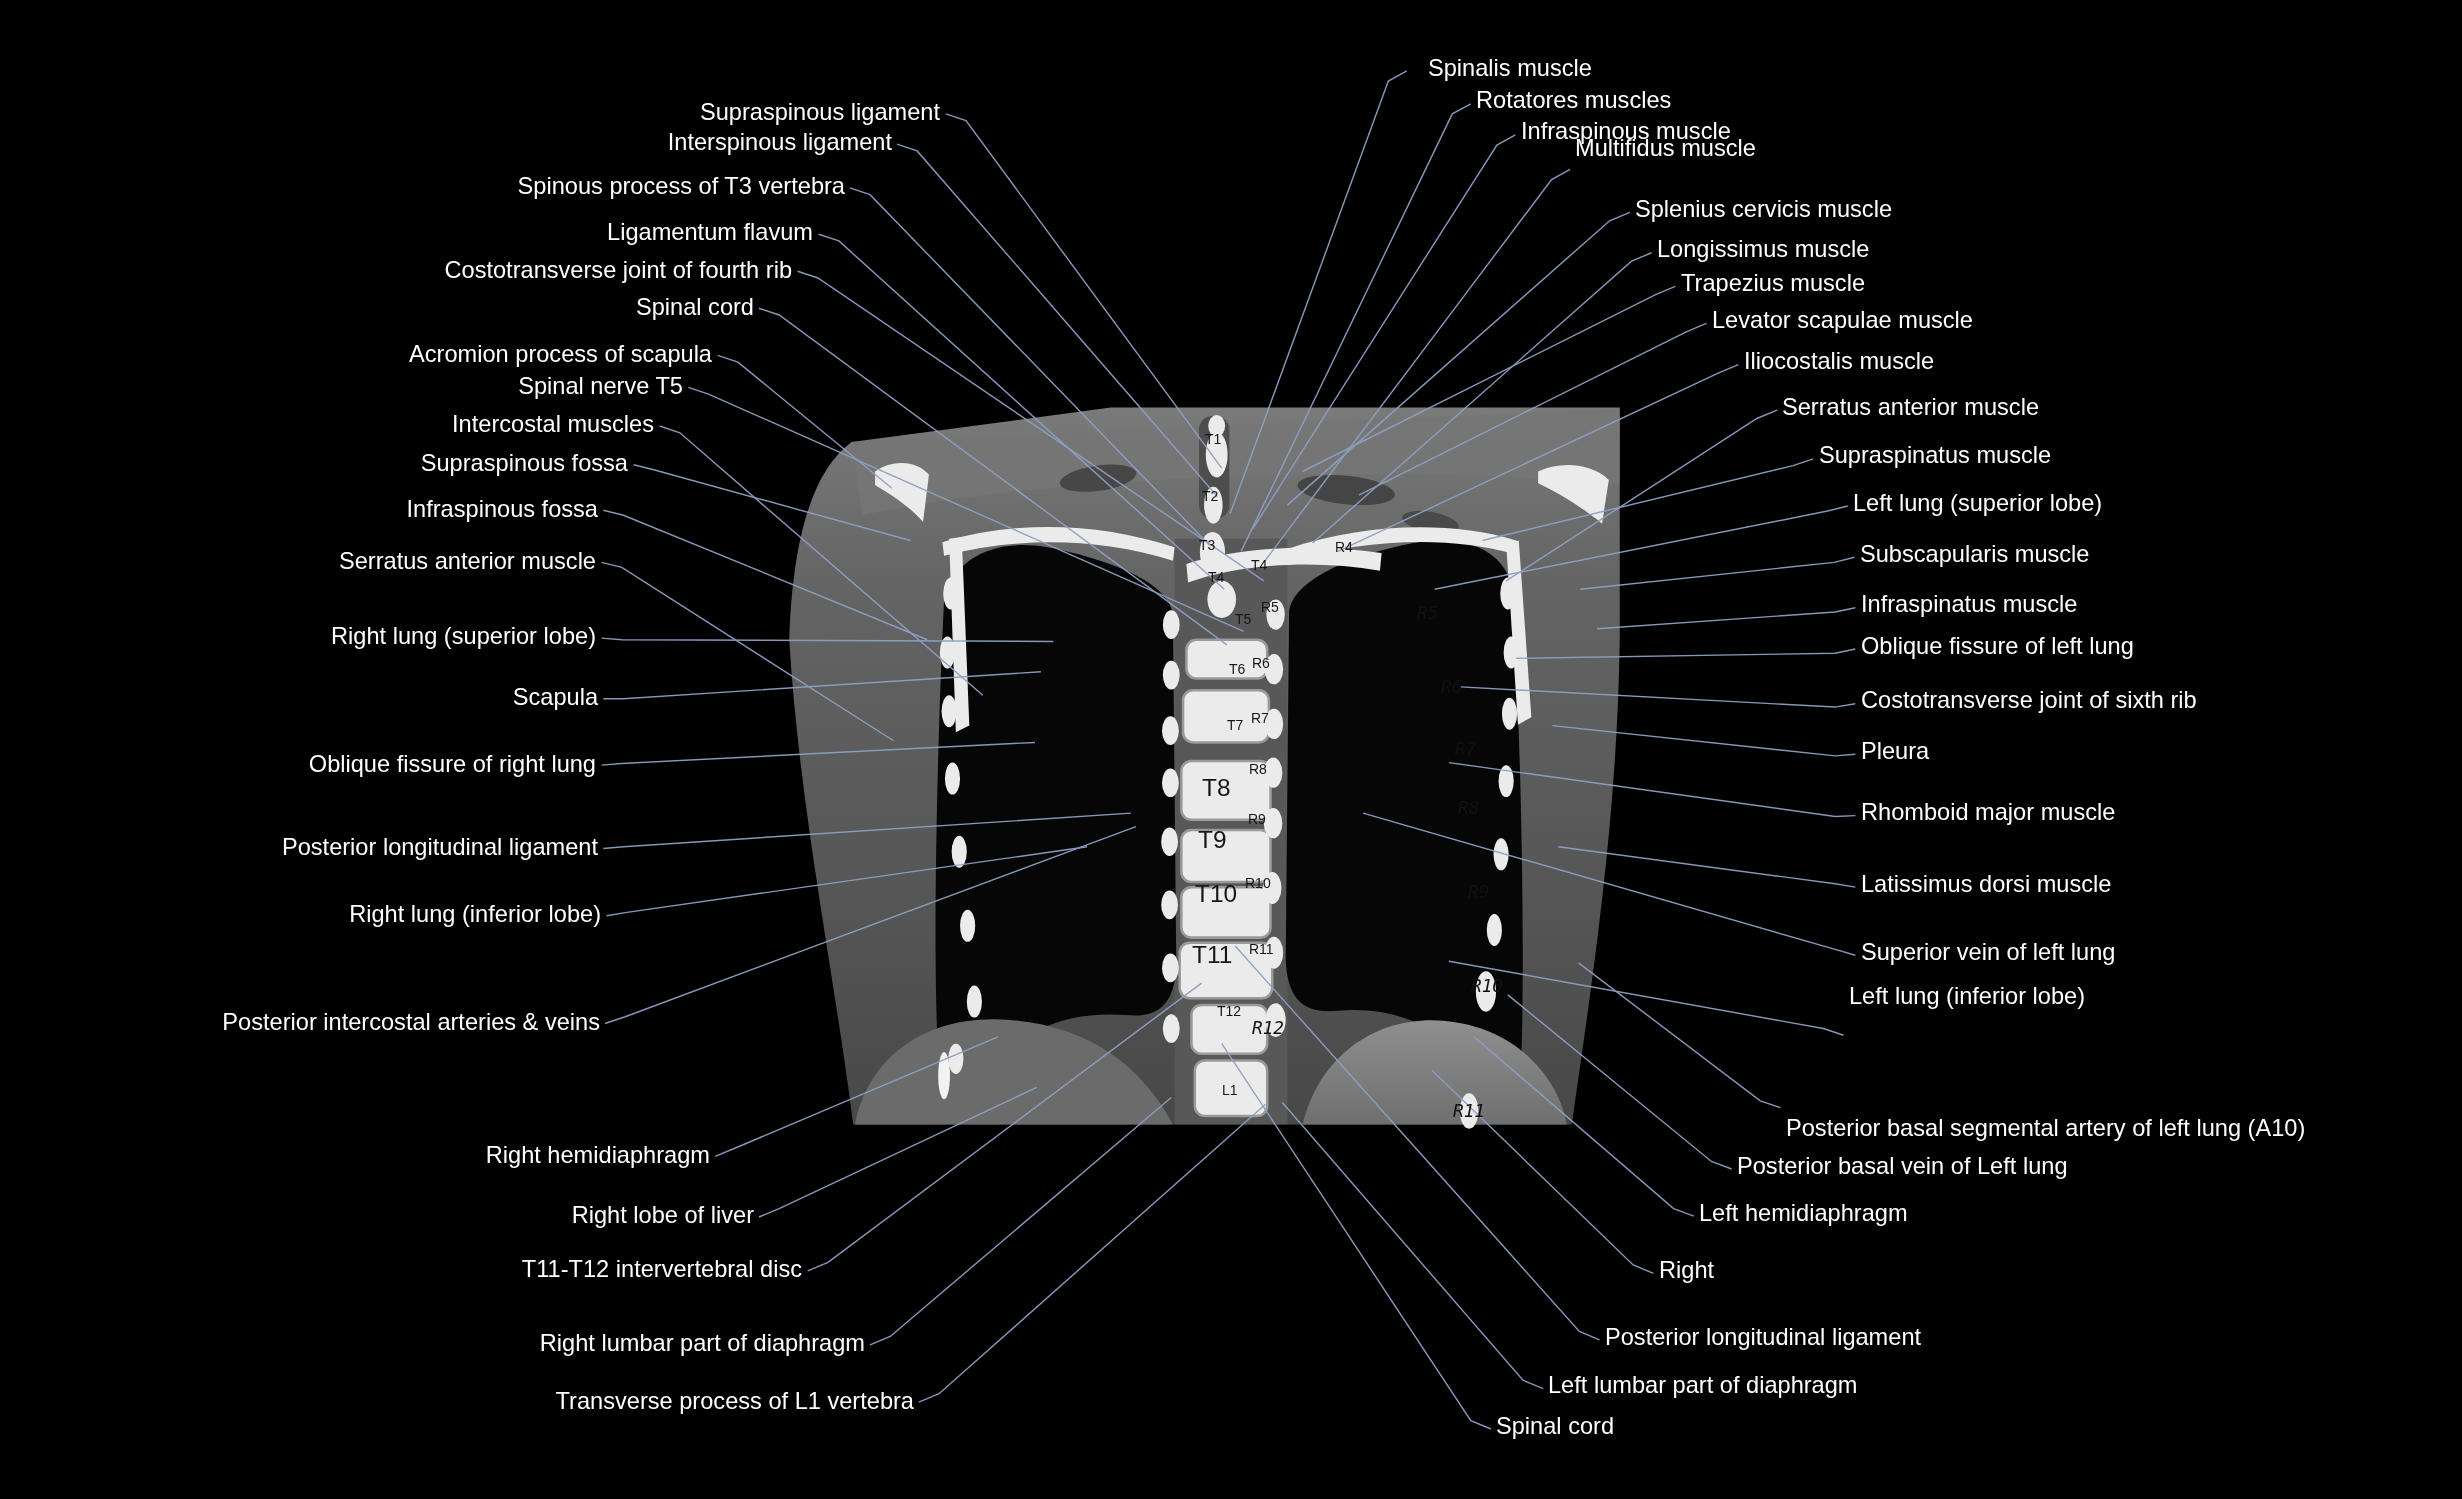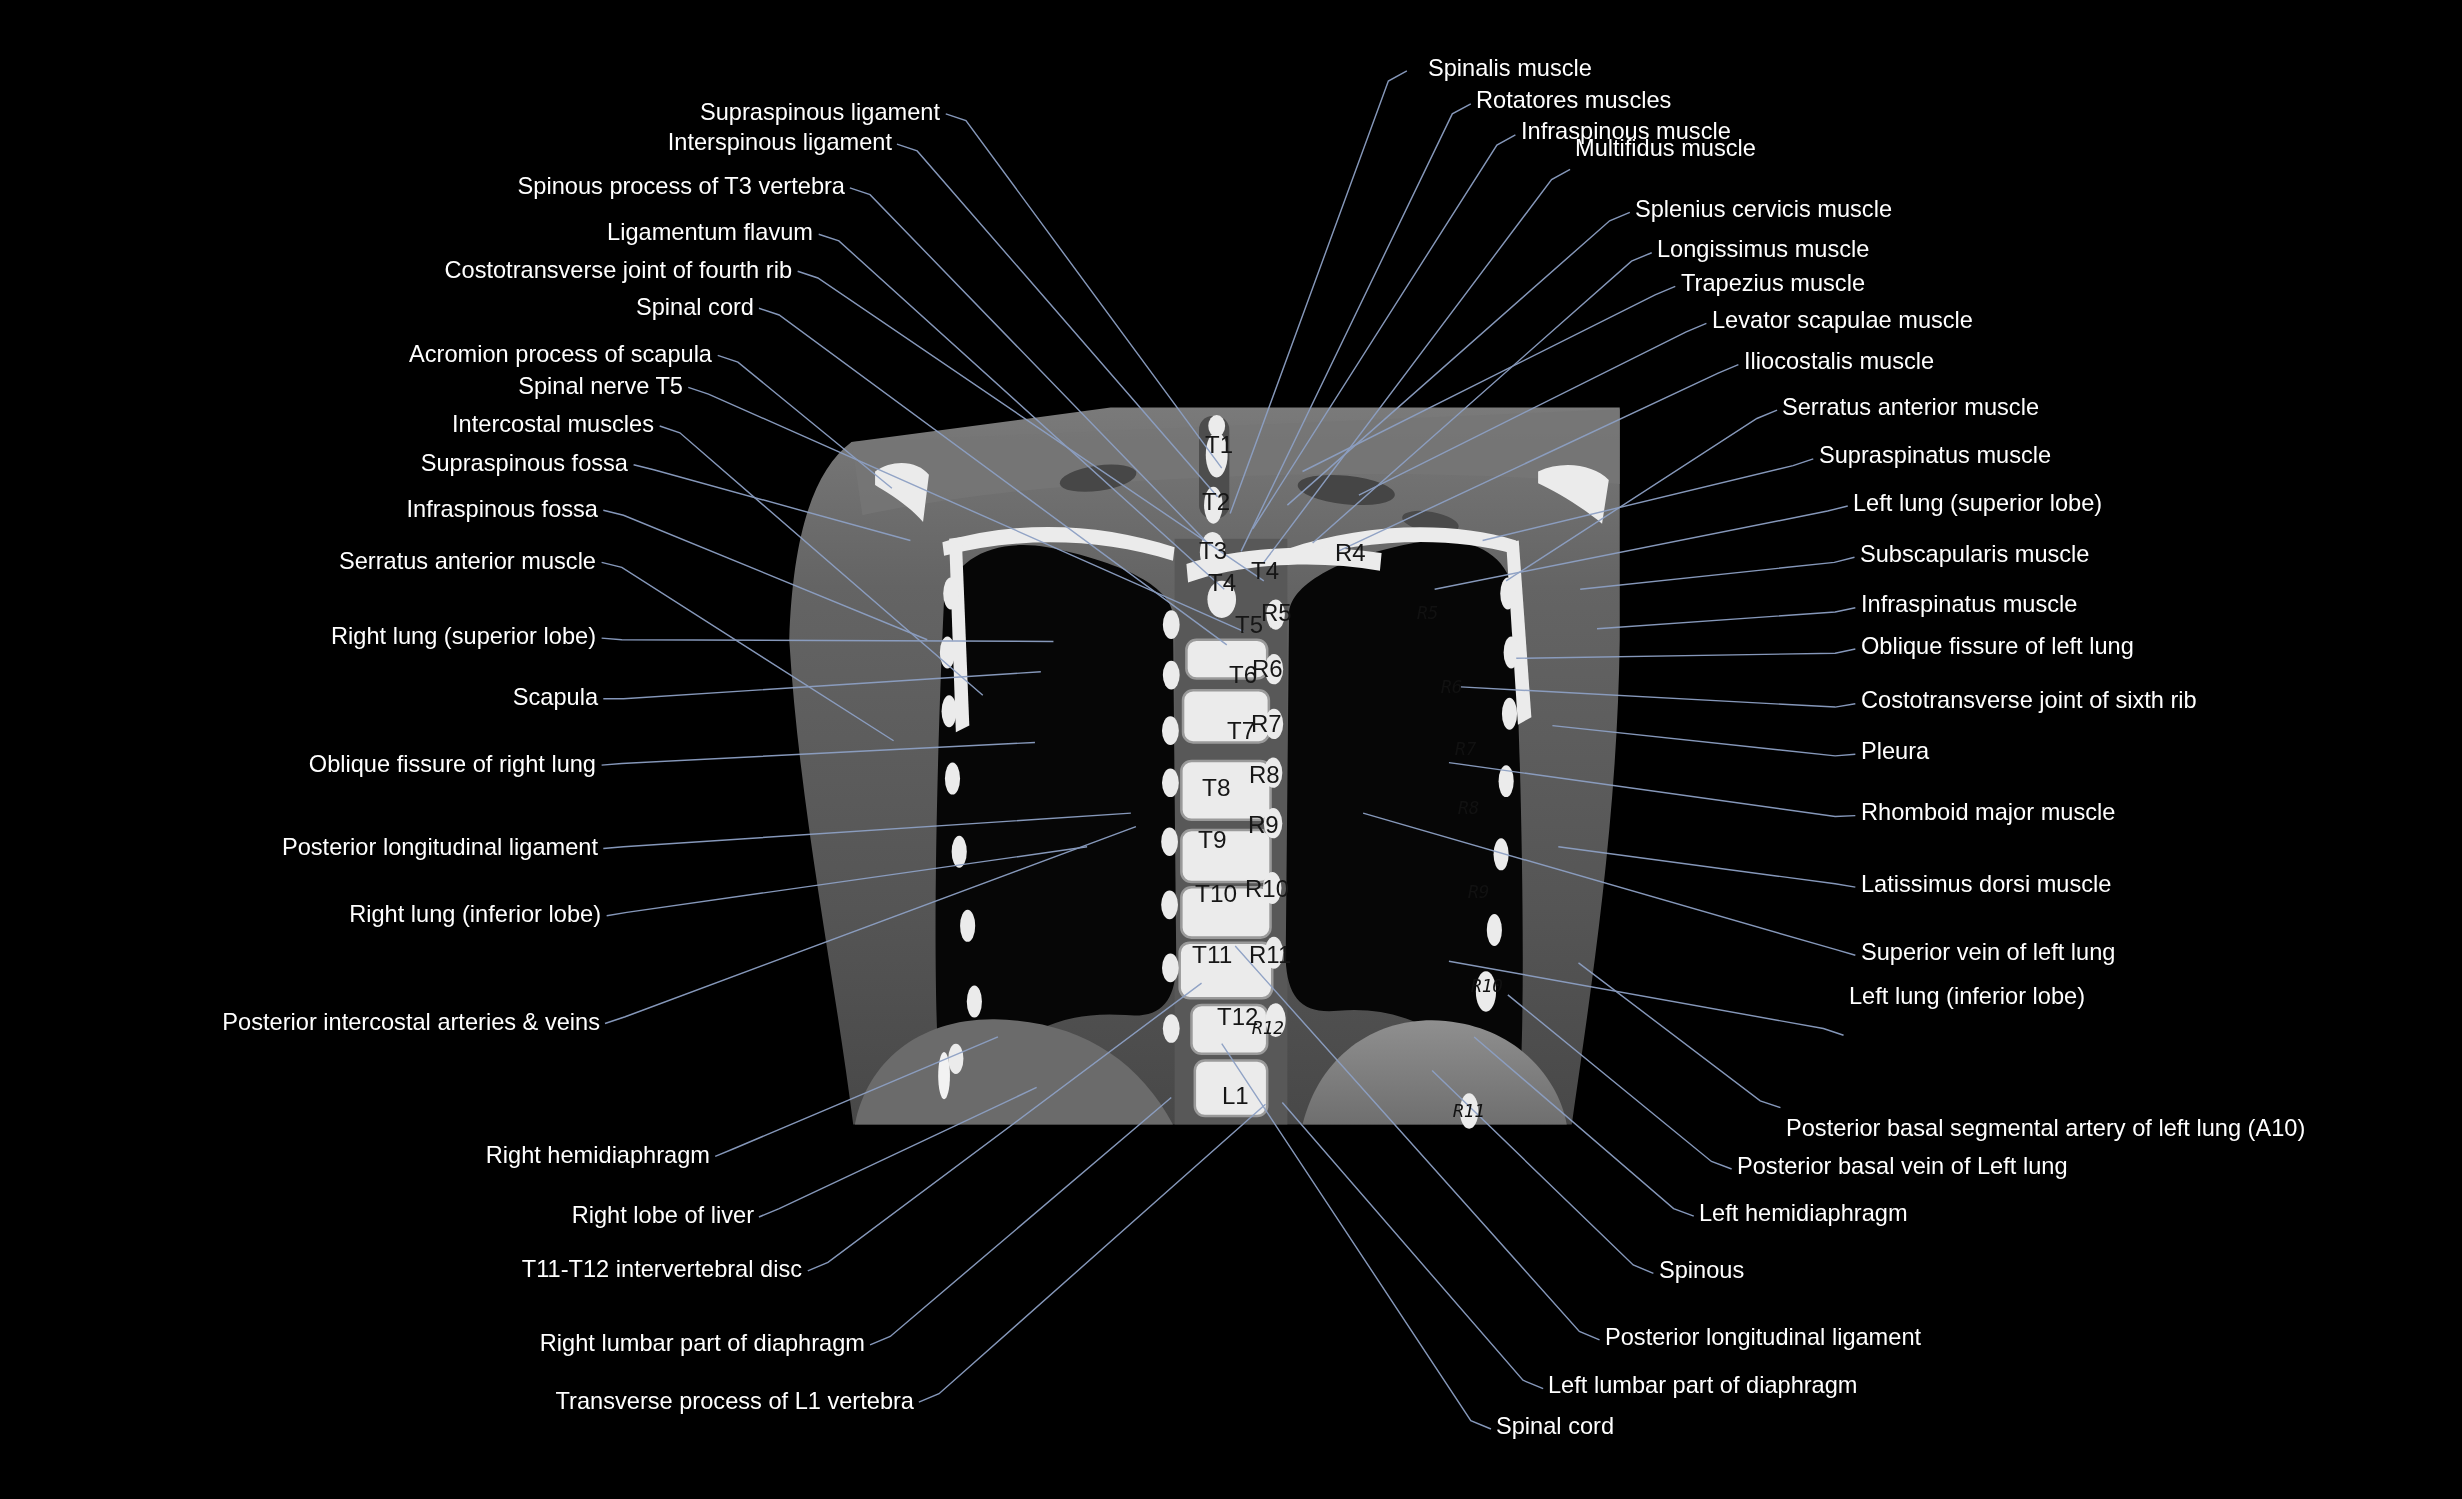--- a/index.html
+++ b/index.html
@@ -1,21 +1,21 @@
 <!DOCTYPE html>
 <html style="font-size:13.5px"><head>
 <meta charset="utf-8">
 <style>
   html,body{margin:0;padding:0;background:#000;}
   #stage{position:relative;width:2462px;height:1500px;background:#000;overflow:hidden;
          font-family:"Liberation Sans",sans-serif;}
   #art{position:absolute;left:0;top:0;pointer-events:none;}
   .lbl{position:absolute;color:#fff;font-size:23.6px;line-height:1.1;white-space:nowrap;}
   .lbl.r{text-align:right;}
-  .mk{position:absolute;color:#161616;font-size:24px;white-space:nowrap;font-weight:500;}
+  .mk{position:absolute;color:#161616;font-size:14px;white-space:nowrap;font-weight:500;}
   .mk.big{font-size:24.4px;}
   .mk.it{font-style:italic;font-family:"DejaVu Sans Mono",monospace;color:#111;font-size:17.7px;}
 </style>
 </head>
 <body>
 
 <div id="stage">
 
   <svg id="art" width="2462" height="1500" viewBox="0 0 2926 1782">
     <defs>
@@ -220,21 +220,21 @@
   <div class="lbl" style="left:1861px;top:634px">Oblique fissure of left lung</div>
   <div class="lbl" style="left:1861px;top:688px">Costotransverse joint of sixth rib</div>
   <div class="lbl" style="left:1861px;top:739px">Pleura</div>
   <div class="lbl" style="left:1861px;top:800px">Rhomboid major muscle</div>
   <div class="lbl" style="left:1861px;top:872px">Latissimus dorsi muscle</div>
   <div class="lbl" style="left:1861px;top:940px">Superior vein of left lung</div>
   <div class="lbl" style="left:1849px;top:984px">Left lung (inferior lobe)</div>
   <div class="lbl" style="left:1786px;top:1116px">Posterior basal segmental artery of left lung (A10)</div>
   <div class="lbl" style="left:1737px;top:1154px">Posterior basal vein of Left lung</div>
   <div class="lbl" style="left:1699px;top:1201px">Left hemidiaphragm</div>
-  <div class="lbl" style="left:1659px;top:1258px">Spinous</div>
+  <div class="lbl" style="left:1659px;top:1258px">Right</div>
   <div class="lbl" style="left:1605px;top:1325px">Posterior longitudinal ligament</div>
   <div class="lbl" style="left:1548px;top:1373px">Left lumbar part of diaphragm</div>
   <div class="lbl" style="left:1496px;top:1414px">Spinal cord</div>
 
   <div class="mk" style="left:1205px;top:431px">T1</div>
   <div class="mk" style="left:1202px;top:488px">T2</div>
   <div class="mk" style="left:1199px;top:537px">T3</div>
   <div class="mk" style="left:1208px;top:569px">T4</div>
   <div class="mk" style="left:1251px;top:557px">T4</div>
   <div class="mk" style="left:1235px;top:611px">T5</div>

